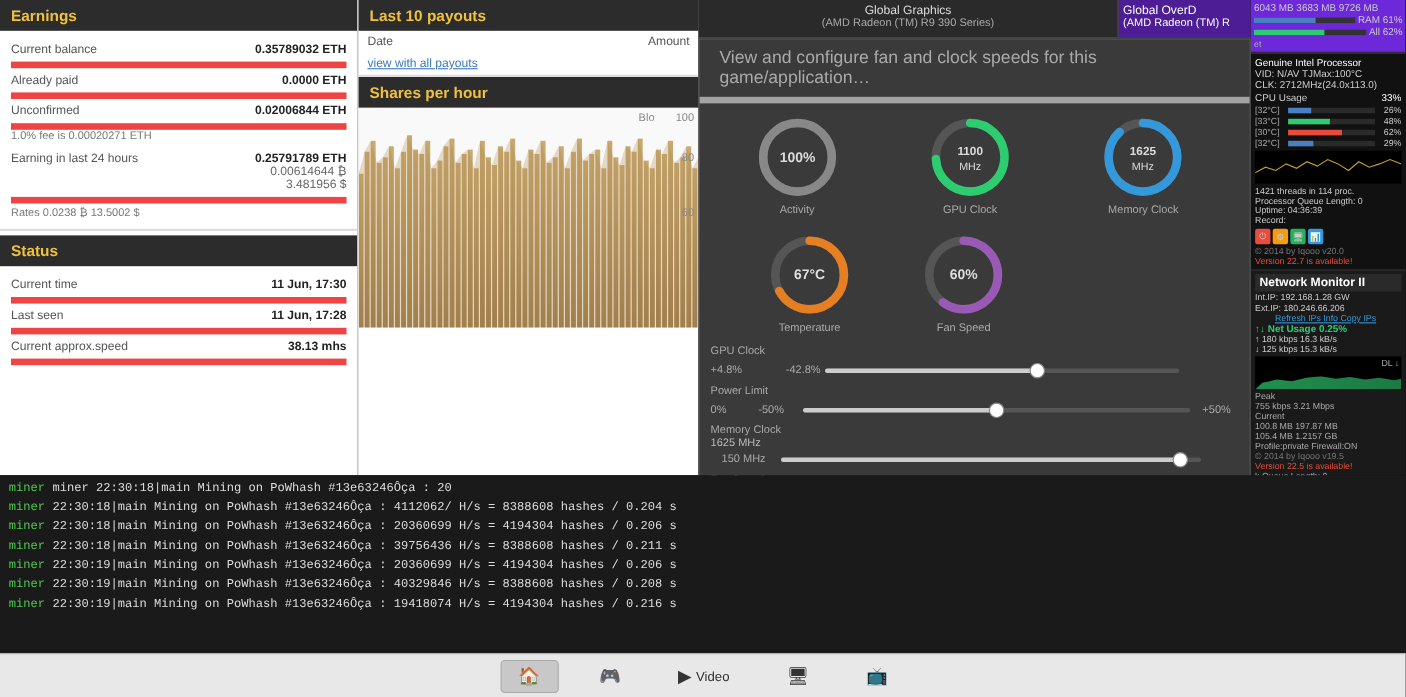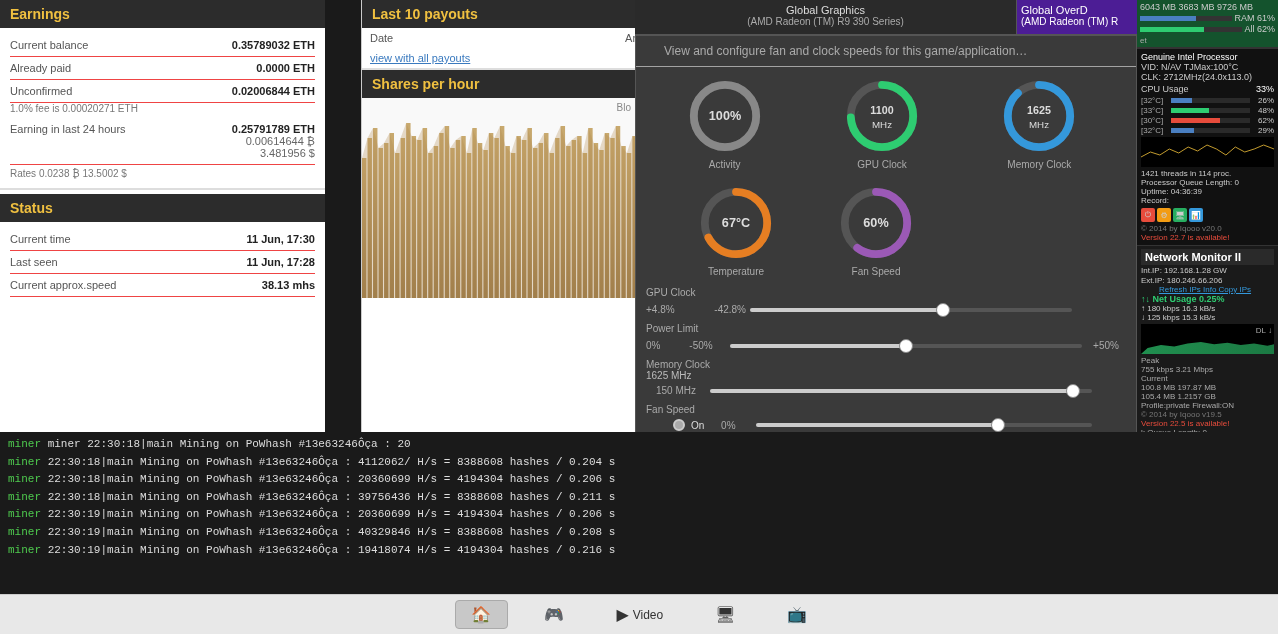--- a/index.html
+++ b/index.html
@@ -38,21 +38,21 @@
       font-size: 14px;
       padding: 6px 10px;
     }
     .earnings-table {
       padding: 6px 10px;
     }
     .earnings-row {
       display: flex;
       justify-content: space-between;
       padding: 5px 0;
-      border-bottom: 1px solid #ef4444;
+      border-bottom: 6px solid #ef4444;
     }
     .earnings-row .label {
       color: #555;
       font-size: 11px;
     }
     .earnings-row .value {
       color: #222;
       font-size: 11px;
       font-weight: bold;
       text-align: right;
@@ -74,21 +74,20 @@
 
     
     .middle-panel {
       width: 310px;
       background: #fff;
       color: #333;
       border-left: 1px solid #ccc;
       display: flex;
       flex-direction: column;
       flex-shrink: 0;
-      margin-left: 36px;
     }
     .payouts-header {
       display: flex;
       justify-content: space-between;
       padding: 4px 8px;
     }
     .payouts-header span {
       font-size: 11px;
       color: #555;
     }
@@ -106,21 +105,21 @@
     .chart-area {
       position: relative;
       height: 200px;
       background: #f9f9f9;
       overflow: hidden;
     }
     .chart-label {
       font-size: 10px;
       color: #888;
       position: absolute;
-      right: 20px;
+      right: 4px;
     }
     .chart-y100 { top: 4px; }
     .chart-y80 { top: 40px; }
     .chart-y60 { top: 90px; }
     svg.chart-svg {
       width: 100%;
       height: 200px;
     }
 
     
@@ -129,24 +128,24 @@
       left: 635px;
       top: 0;
       width: 500px;
       background: #3a3a3a;
       border: 1px solid #555;
       z-index: 10;
       display: flex;
       flex-direction: column;
     }
     .overlay-desc {
-      padding: 8px 28px;
-      font-size: 12px;
+      padding: 8px 18px;
+      font-size: 16px;
       color: #aaa;
-      border-bottom: 1px solid #a3a3a3;
+      border-bottom: 6px solid #a3a3a3;
     }
 
     
     .gauge-row {
       display: flex;
       justify-content: space-around;
       padding: 10px 18px 4px 10px;
     }
     .gauge-item {
       display: flex;
@@ -616,21 +615,21 @@
       <div style="font-size:10px; color:#aaa;">(AMD Radeon (TM) R9 390 Series)</div>
     </div>
     <div style="width:120px; background:#4c1d95; padding:4px; font-size:11px; color:#fff;">
       <div>Global OverD</div>
       <div style="font-size:10px;">(AMD Radeon (TM) R</div>
     </div>
   </div>
 
   <div style="position:absolute; left:1137px; top:0; width:141px; height:472px; background:#111; overflow:hidden; font-size:9px;">
 
-    <div style="background:#14532d; padding:2px 3px; font-size:9px; color:#ccc; border-bottom:1px solid #333;">
+    <div style="background:#6d28d9; padding:2px 3px; font-size:9px; color:#ccc; border-bottom:1px solid #333;">
       <div>6043 MB  3683 MB  9726 MB</div>
       <div style="display:flex; align-items:center; gap:2px; margin:1px 0;">
         <div style="flex:1; height:5px; background:#333;">
           <div style="width:61%; height:5px; background:#4a7fc1;"></div>
         </div>
         <span>RAM 61%</span>
       </div>
       <div style="display:flex; align-items:center; gap:2px; margin:1px 0;">
         <div style="flex:1; height:5px; background:#333;">
           <div style="width:62%; height:5px; background:#2ecc71;"></div>

